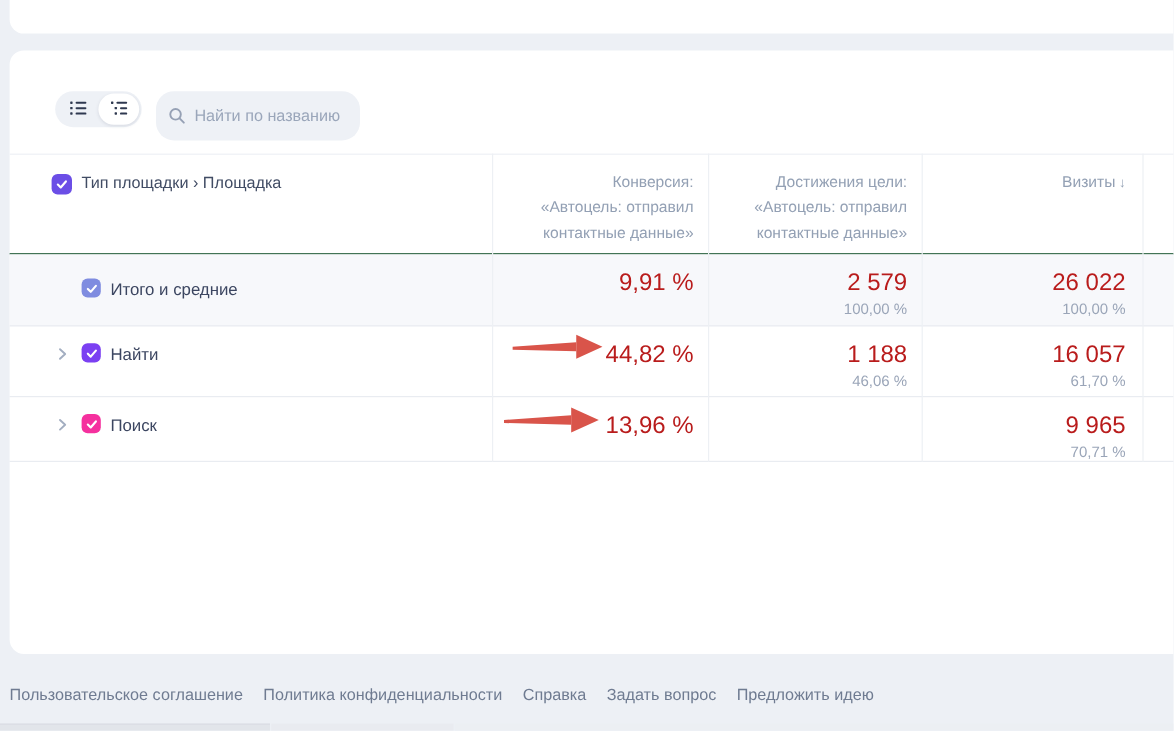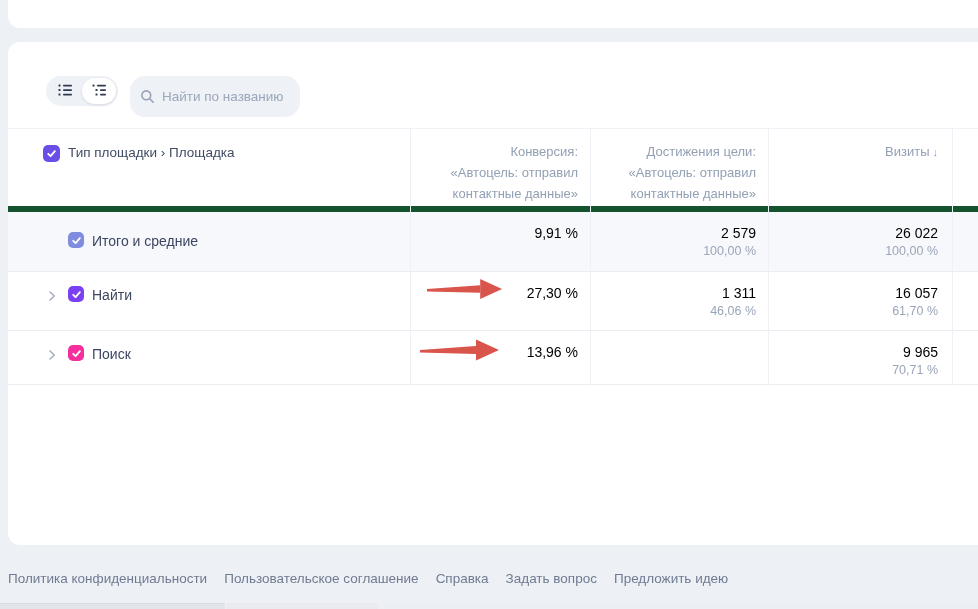--- a/index.html
+++ b/index.html
@@ -30,21 +30,21 @@
   .seg-btn.selected { background:#ffffff; box-shadow:0 1px 3px rgba(40,50,80,.12); }
   .search-pill {
     position:absolute; left:122px; top:34px; width:170px; height:41px;
     background:#eef1f6; border-radius:15px; display:flex; align-items:center;
     padding:0 10px; gap:7px; cursor:text;
   }
   .search-pill .ph { font-size:13.5px; color:#9aa6ba; white-space:nowrap; }
   
   .thead {
     position:absolute; left:0; top:86px; width:970px; height:84px;
-    border-top:1px solid #eef1f5; border-bottom:6px solid #14532d;
+    border-top:1px solid #eef1f5; border-bottom:1px solid #14532d;
   }
   .dim-head-label {
     position:absolute; left:60px; top:16px; font-size:13.5px; color:#414c64;
   }
   .col-head {
     position:absolute; top:0; height:100%; padding-top:12px;
     text-align:right; font-size:13px; line-height:21px; color:#93a0b4;
     white-space:pre-line;
   }
   .col-head.c2 { left:402px; width:180px; padding-right:12px; }
@@ -57,21 +57,21 @@
   .chevron { position:absolute; left:38px; top:16px; width:12px; height:12px; cursor:pointer; }
   .checkbox {
     position:absolute; width:17px; height:17px; border-radius:5px;
     display:flex; align-items:center; justify-content:center; cursor:pointer;
   }
   .row-label { position:absolute; left:84px; font-size:14px; color:#3c4661; cursor:pointer; }
   .cell { position:absolute; top:0; height:100%; text-align:right; }
   .cell.c2 { left:402px; width:180px; padding-right:12px; }
   .cell.c3 { left:582px; width:178px; padding-right:12px; }
   .cell.c4 { left:760px; width:184px; padding-right:14px; }
-  .num { display:block; margin-top:13px; font-size:14px; color:#000000; }
+  .num { display:block; margin-top:13px; font-size:20px; color:#b91c1c; }
   .sub { display:block; margin-top:3px; font-size:12.5px; color:#9aa5b8; }
   .annot-arrow { position:absolute; width:76px; height:22px; }
   
   .footer {
     position:absolute; left:8px; top:571px; display:flex; gap:17px; white-space:nowrap;
   }
   .footer a { font-size:13.5px; color:#6f7b91; text-decoration:none; cursor:pointer; }
   .bottom-strip { position:absolute; bottom:0; height:6px; }
   .bs-a { left:0; width:225px; background:#e2e5ea; border-top:1px solid #dadde4; }
   .bs-b { left:226px; width:152px; background:#e9ebf0; }
@@ -177,24 +177,24 @@
       </span>
     </span>
     <span class="row-label" style="top:15px;">Найти</span>
     <span class="annot-arrow" style="left: 419px; top: 6px; color: rgb(217, 84, 74);">
       <svg width="76" height="22" viewBox="0 0 80 22">
         <polygon points="0,11 56,7 56,15 0,13.5" fill="currentColor"></polygon>
         <polygon points="56,0.5 79,11 56,21.5" fill="currentColor"></polygon>
       </svg>
     </span>
     <div class="cell c2">
-        <span class="num">27,30 %</span>
+        <span class="num">44,82 %</span>
       </div>
     <div class="cell c3">
-      <span class="num">1 311</span>
+      <span class="num">1 188</span>
       <span class="sub">46,06 %</span>
     </div>
     <div class="cell c4">
       <span class="num">16 057</span>
       <span class="sub">61,70 %</span>
     </div>
   </div>
 
   <div class="trow" style="top:289px; height:54px;">
     <span class="chevron">
@@ -225,22 +225,22 @@
     </div>
   </div>
 
   <div class="vsep" style="left:402px;"></div>
   <div class="vsep" style="left:582px;"></div>
   <div class="vsep" style="left:760px;"></div>
   <div class="vsep" style="left:944px;"></div>
 </div>
 
 <div class="footer">
+  <a>Пользовательское соглашение</a>
   <a>Политика конфиденциальности</a>
-  <a>Пользовательское соглашение</a>
   <a>Справка</a>
   <a>Задать вопрос</a>
   <a>Предложить идею</a>
 </div>
 
 <div class="bottom-strip bs-a"></div>
 <div class="bottom-strip bs-b"></div>
 <div class="bottom-strip bs-c"></div>
 
 </body></html>

